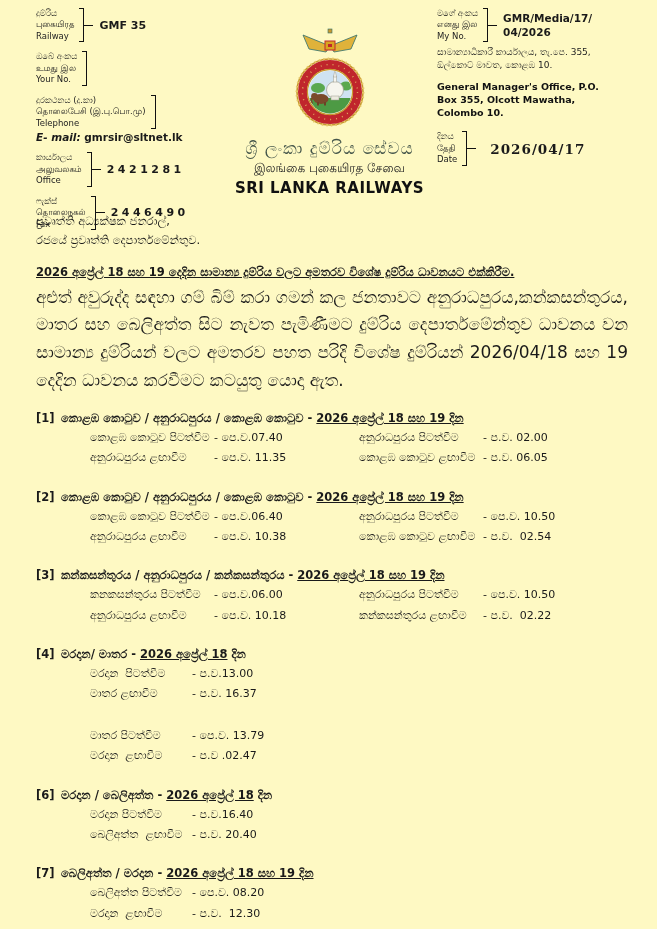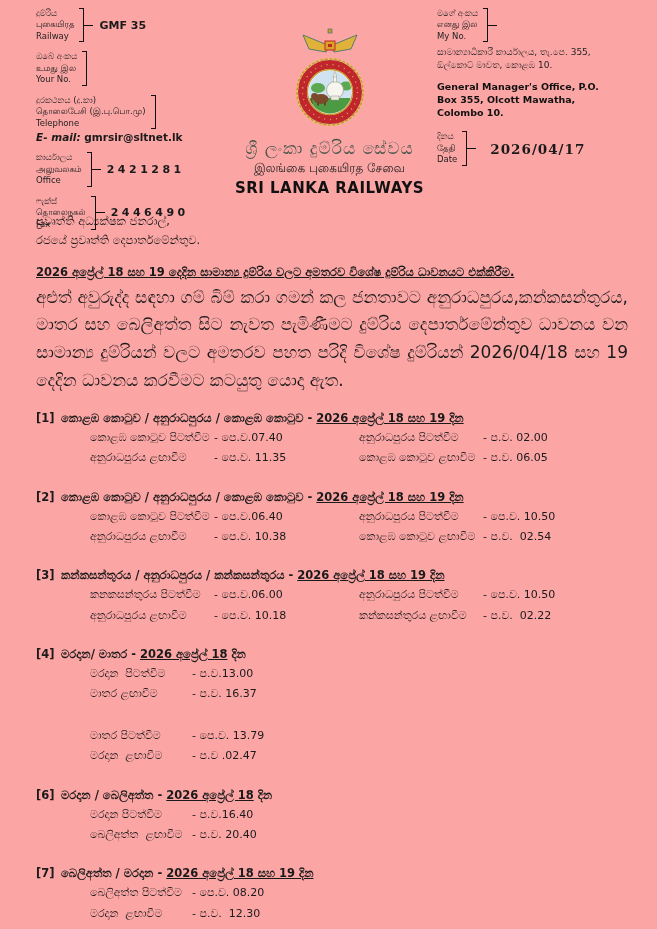--- a/index.html
+++ b/index.html
@@ -1,18 +1,18 @@
 <!DOCTYPE html>
 <html><head>
 <meta charset="utf-8">
 <style>
   * { box-sizing: border-box; margin: 0; padding: 0; }
   html,body { background:#888; }
   .page {
-    width: 657px; height: 929px; background: #fca5a5; position: relative;
+    width: 657px; height: 929px; background: #fef9c3; position: relative;
     margin: 0 auto; overflow: hidden; color: #1a1a1a;
     font-family: "DejaVu Sans", "Liberation Sans", sans-serif;
   }
   
   .hl { position: absolute; left: 36px; top: 8px; width: 200px; }
   .fld { display: flex; align-items: center; margin-bottom: 9px; }
   .lbl3 { font-size: 8.5px; line-height: 1.35; color: #222; }
   .bkt { align-self: stretch; width: 5px; border: 1.3px solid #111; border-left: none; margin-left: 5px; min-height: 30px; }
   .conn { width: 9px; height: 0; border-top: 1.3px solid #111; }
   .val { font-weight: 700; font-size: 11px; margin-left: 6px; white-space: nowrap; }
@@ -158,20 +158,24 @@
   <div class="hr">
 
     <div class="fld" style="margin-bottom:4px">
       <div class="lbl3">
         <div>මගේ අංකය</div>
         <div>எனது இல</div>
         <div>My No.</div>
       </div>
       <div class="bkt"></div>
       <div class="conn"></div>
+      <div class="val2">
+        <div>GMR/Media/17/</div>
+        <div>04/2026</div>
+      </div>
     </div>
 
     <div class="addr">සාමාන්‍යාධිකාරී කාර්යාලය, තැ.පෙ. 355, ඕල්කොට් මාවත, කොළඹ 10.</div>
     <div class="addr en">General Manager's Office, P.O. Box 355, Olcott Mawatha, Colombo 10.</div>
 
     <div class="fld datefld">
       <div class="lbl3">
         <div>දිනය</div>
         <div>தேதி</div>
         <div>Date</div>

